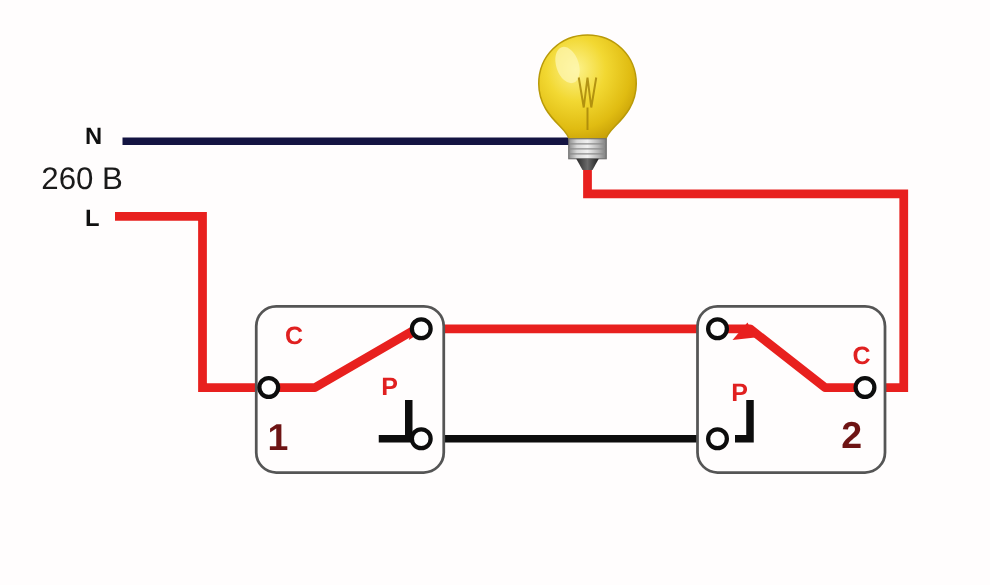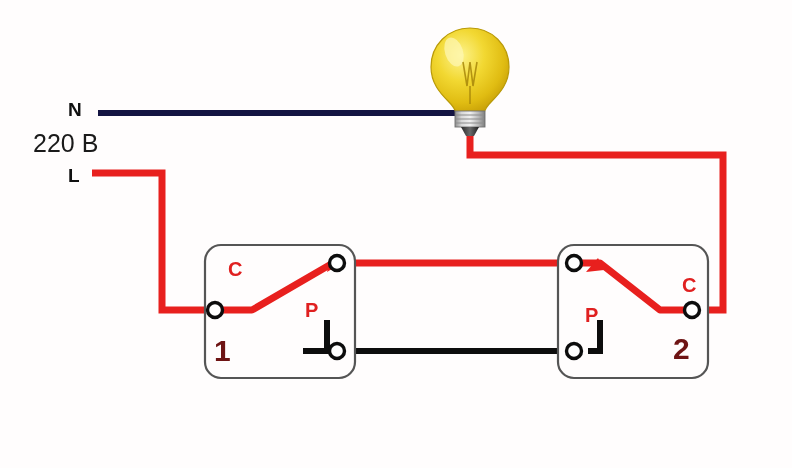--- a/index.html
+++ b/index.html
@@ -178,21 +178,21 @@
         <line x1="456" y1="119" x2="484" y2="119"></line>
         <line x1="456" y1="123" x2="484" y2="123"></line>
       </g>
 
       <path d="M461 127 L479 127 L474 136 L466 136 Z" fill="url(#tipGrad)"></path>
     </g>
 
   </svg>
 
   <div class="lbl lbl-n">N</div>
-  <div class="lbl lbl-volt">220 B</div>
+  <div class="lbl lbl-volt">260 B</div>
   <div class="lbl lbl-l">L</div>
 
   <div class="lbl lbl-c lbl-c1">C</div>
   <div class="lbl lbl-p lbl-p1">P</div>
   <div class="lbl lbl-num lbl-num1">1</div>
 
   <div class="lbl lbl-c lbl-c2">C</div>
   <div class="lbl lbl-p lbl-p2">P</div>
   <div class="lbl lbl-num lbl-num2">2</div>
 

